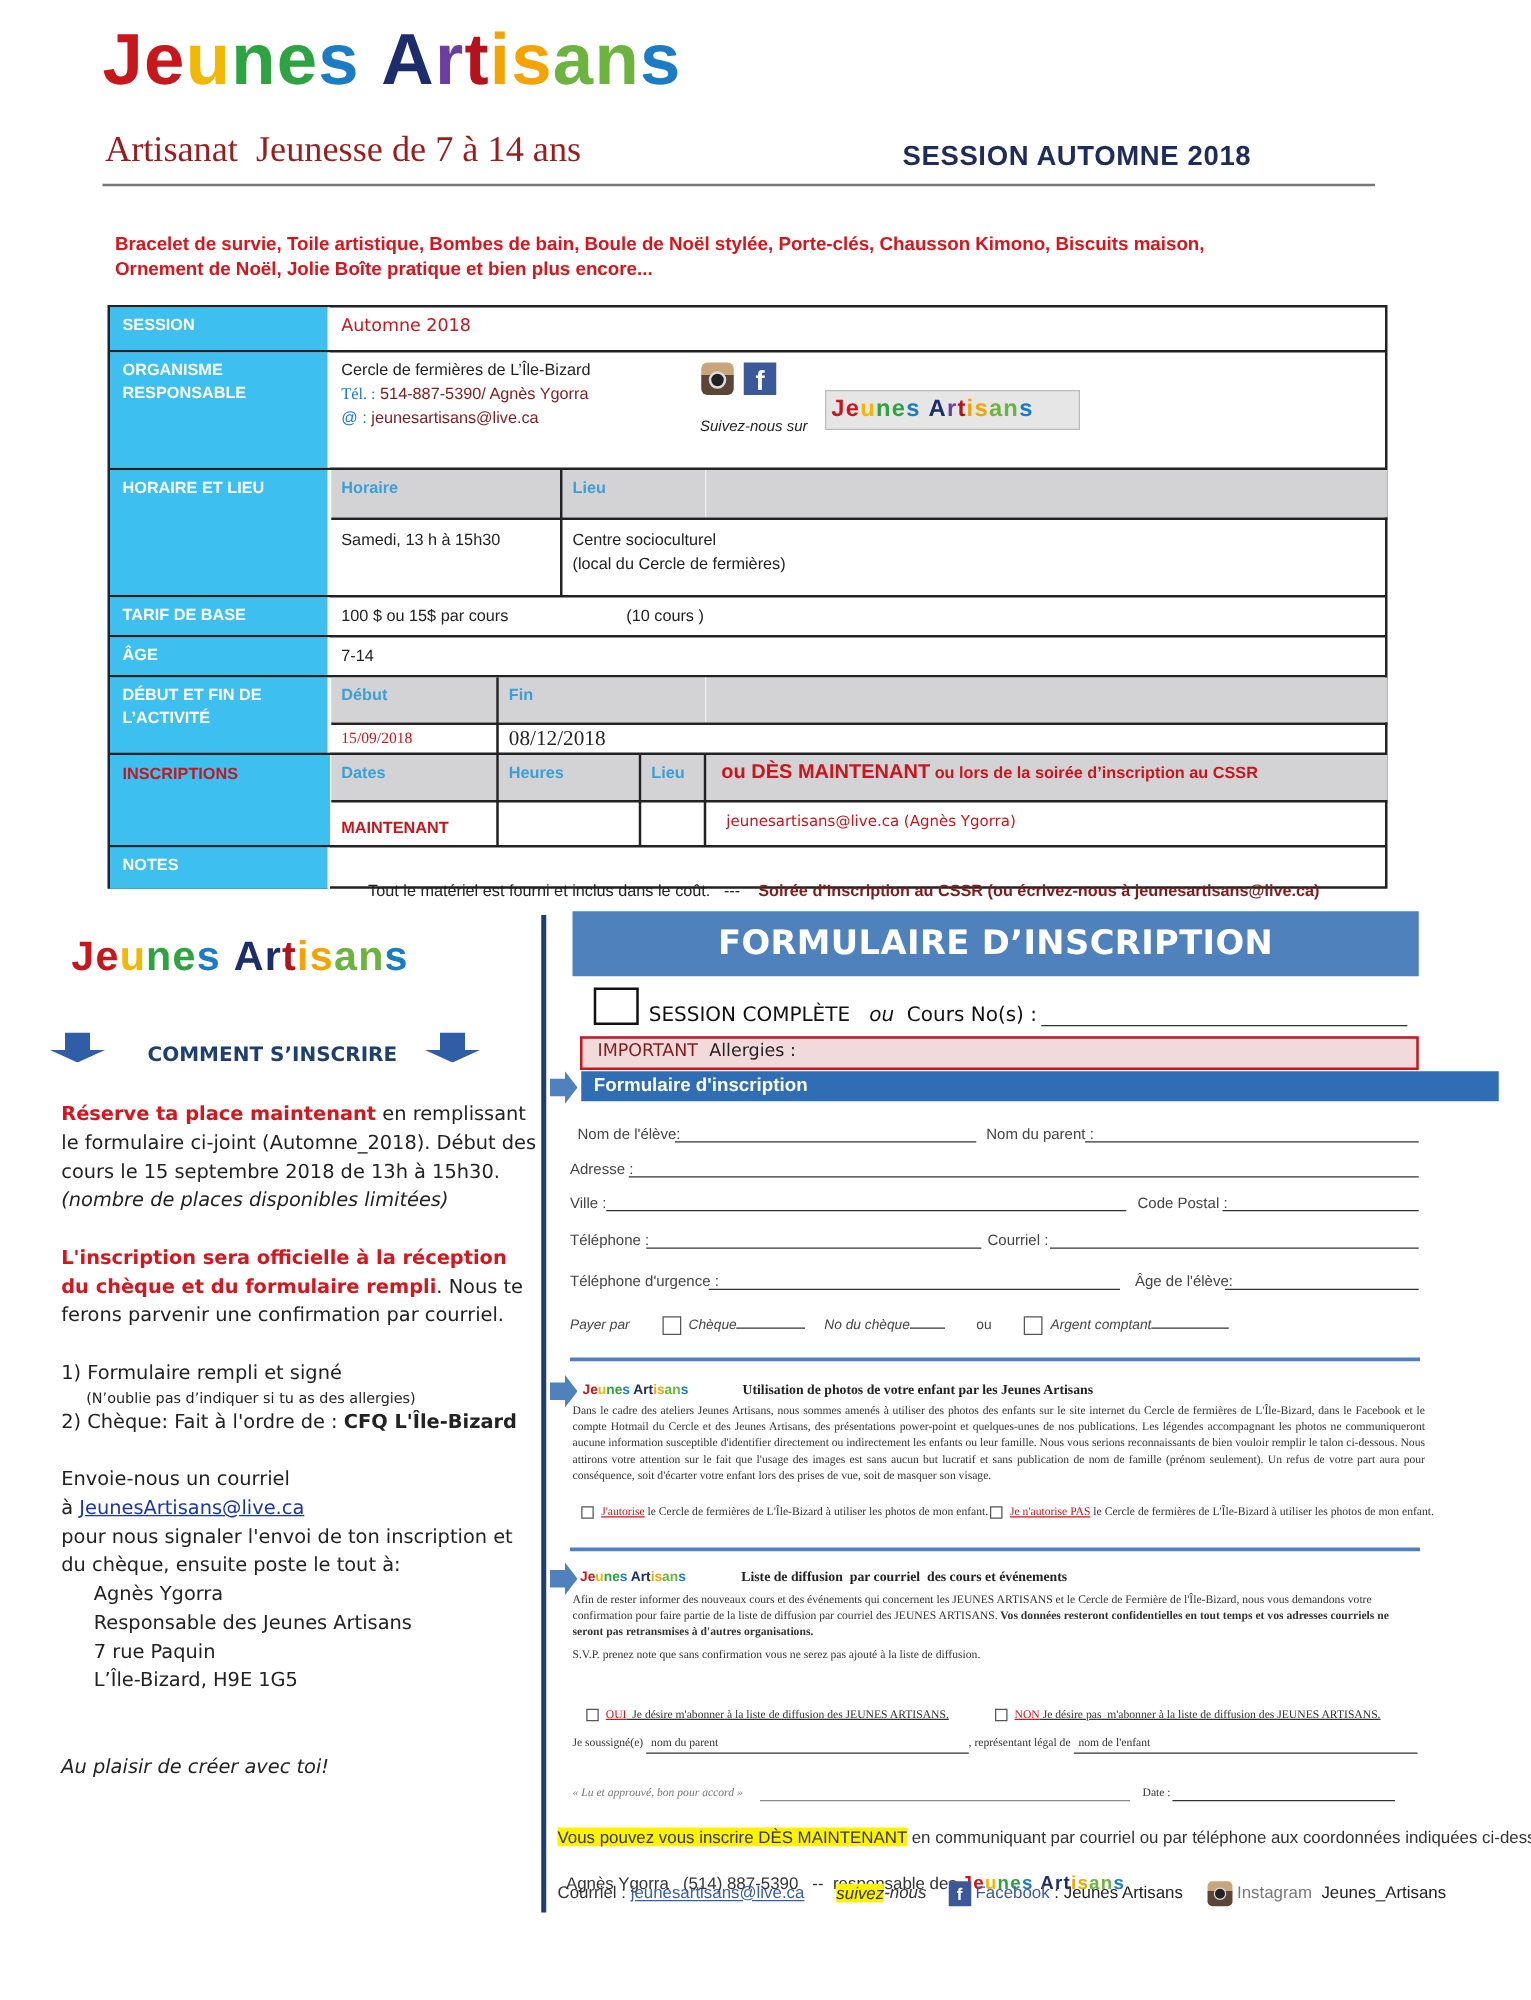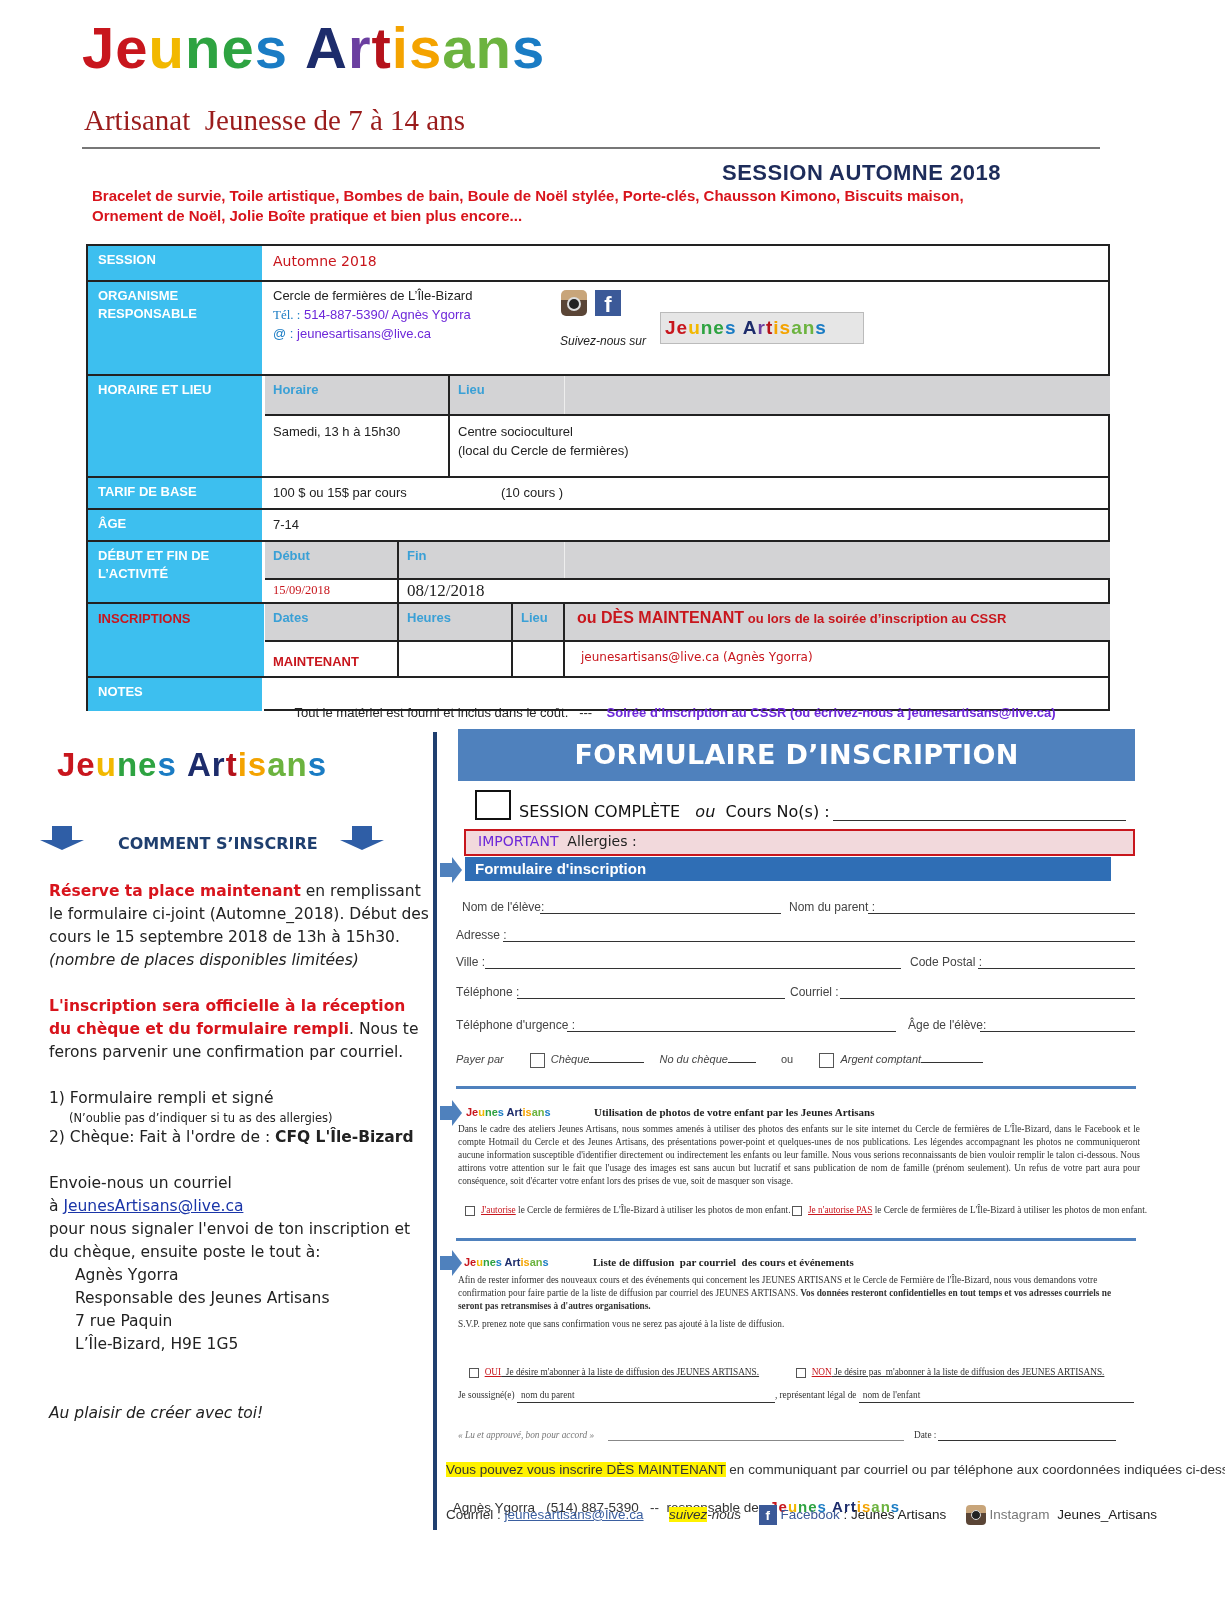--- a/index.html
+++ b/index.html
@@ -19,21 +19,21 @@
 
   
   .info-table { border: 2px solid #222; }
   .row { position: absolute; left: 0; right: 0; border-bottom: 2px solid #222; }
   .lbl { position: absolute; left: 0; top: 0; bottom: 0; width: 176px; background: #3dbfef; color: #fff; font-weight: bold; font-size: 13px; padding: 5px 10px; line-height: 18px; border-right: 2px solid #fff; }
   .lbl.red { color: #c8161d; }
   .cell { position: absolute; font-size: 13px; padding: 4px 8px; line-height: 19px; }
   .gray { background: #d3d3d5; }
   .hdr-blue { color: #3aa0d6; font-weight: bold; }
   .vline { position: absolute; width: 2px; background: #222; }
-  .red-t { color: #6d28d9; }
+  .red-t { color: #7f1d1d; }
 
   
   .how { font-family: "DejaVu Sans", sans-serif; color: #1f3f6f; font-size: 16px; font-weight: bold; }
   .arrow-down { width: 44px; height: 24px; position: absolute; }
   .leftcol { font-family: "DejaVu Sans", sans-serif; font-size: 15.5px; line-height: 23px; color: #222; }
   .leftcol .r { color: #d8141c; font-weight: bold; }
   .small-note { font-size: 11.5px; }
   .link { color: #1a35a8; text-decoration: underline; }
 
   
@@ -56,21 +56,21 @@
   .foot { font-size: 13.5px; color: #333; position: absolute; white-space: nowrap; }
 </style>
 </head>
 <body>
 
 <div class="abs logo" style="left:82px;top:14px;font-size:58px;">
   <span class="c-red">J</span><span class="c-red">e</span><span class="c-yel">u</span><span class="c-grn">n</span><span class="c-grn">e</span><span class="c-blu">s</span>&nbsp;<span class="c-navy">A</span><span class="c-pur">r</span><span class="c-dred">t</span><span class="c-org">i</span><span class="c-org">s</span><span class="c-lgrn">a</span><span class="c-lgrn">n</span><span class="c-blu">s</span>
 </div>
 
 <div class="abs subtitle" style="left:84px;top:104px;white-space:pre;">Artisanat  Jeunesse de 7 à 14 ans</div>
-<div class="abs session-title" style="left:722px;top:112px;margin-top:48px;">SESSION AUTOMNE 2018</div>
+<div class="abs session-title" style="left:722px;top:112px;">SESSION AUTOMNE 2018</div>
 <div class="abs rule" style="left:82px;top:147px;width:1018px;"></div>
 
 <div class="abs projects" style="left:92px;top:186px;">
   <div>Bracelet de survie, Toile artistique, Bombes de bain, Boule de Noël stylée, Porte-clés, Chausson Kimono, Biscuits maison,</div>
   <div>Ornement de Noël, Jolie Boîte pratique et bien plus encore...</div>
 </div>
 
 <div class="abs info-table" style="left:86px;top:244px;width:1024px;height:467px;">
 
   <div class="row" style="top:0;height:36px;">
@@ -207,21 +207,21 @@
 <div class="uline" style="left:833px;top:820px;width:293px;"></div>
 
 <div class="abs important" style="left:464px;top:829px;width:671px;height:27px;">
   <span class="red-t">IMPORTANT</span>&nbsp; <span>Allergies :</span>
 </div>
 
 <svg class="arrow-right" style="left:440px;top:857px;" viewBox="0 0 22 26">
     <rect x="0" y="6" width="12" height="14" fill="#4f81bd"></rect>
     <polygon points="12,0 22,13 12,26" fill="#4f81bd"></polygon>
   </svg>
-<div class="abs form-sub" style="left:465px;top:857px;width:646px;height:24px;">Formulaire d'inscription</div>
+<div class="abs form-sub" style="left:465px;top:857px;width:734px;height:24px;">Formulaire d'inscription</div>
 
 <div class="fld" style="left:462px;top:900px;">Nom de l'élève:</div>
 <div class="uline" style="left:540px;top:913px;width:241px;"></div>
 <div class="fld" style="left:789px;top:900px;">Nom du parent :</div>
 <div class="uline" style="left:868px;top:913px;width:267px;"></div>
 
 <div class="fld" style="left:456px;top:928px;">Adresse :</div>
 <div class="uline" style="left:503px;top:941px;width:632px;"></div>
 
 <div class="fld" style="left:456px;top:955px;">Ville :</div>

